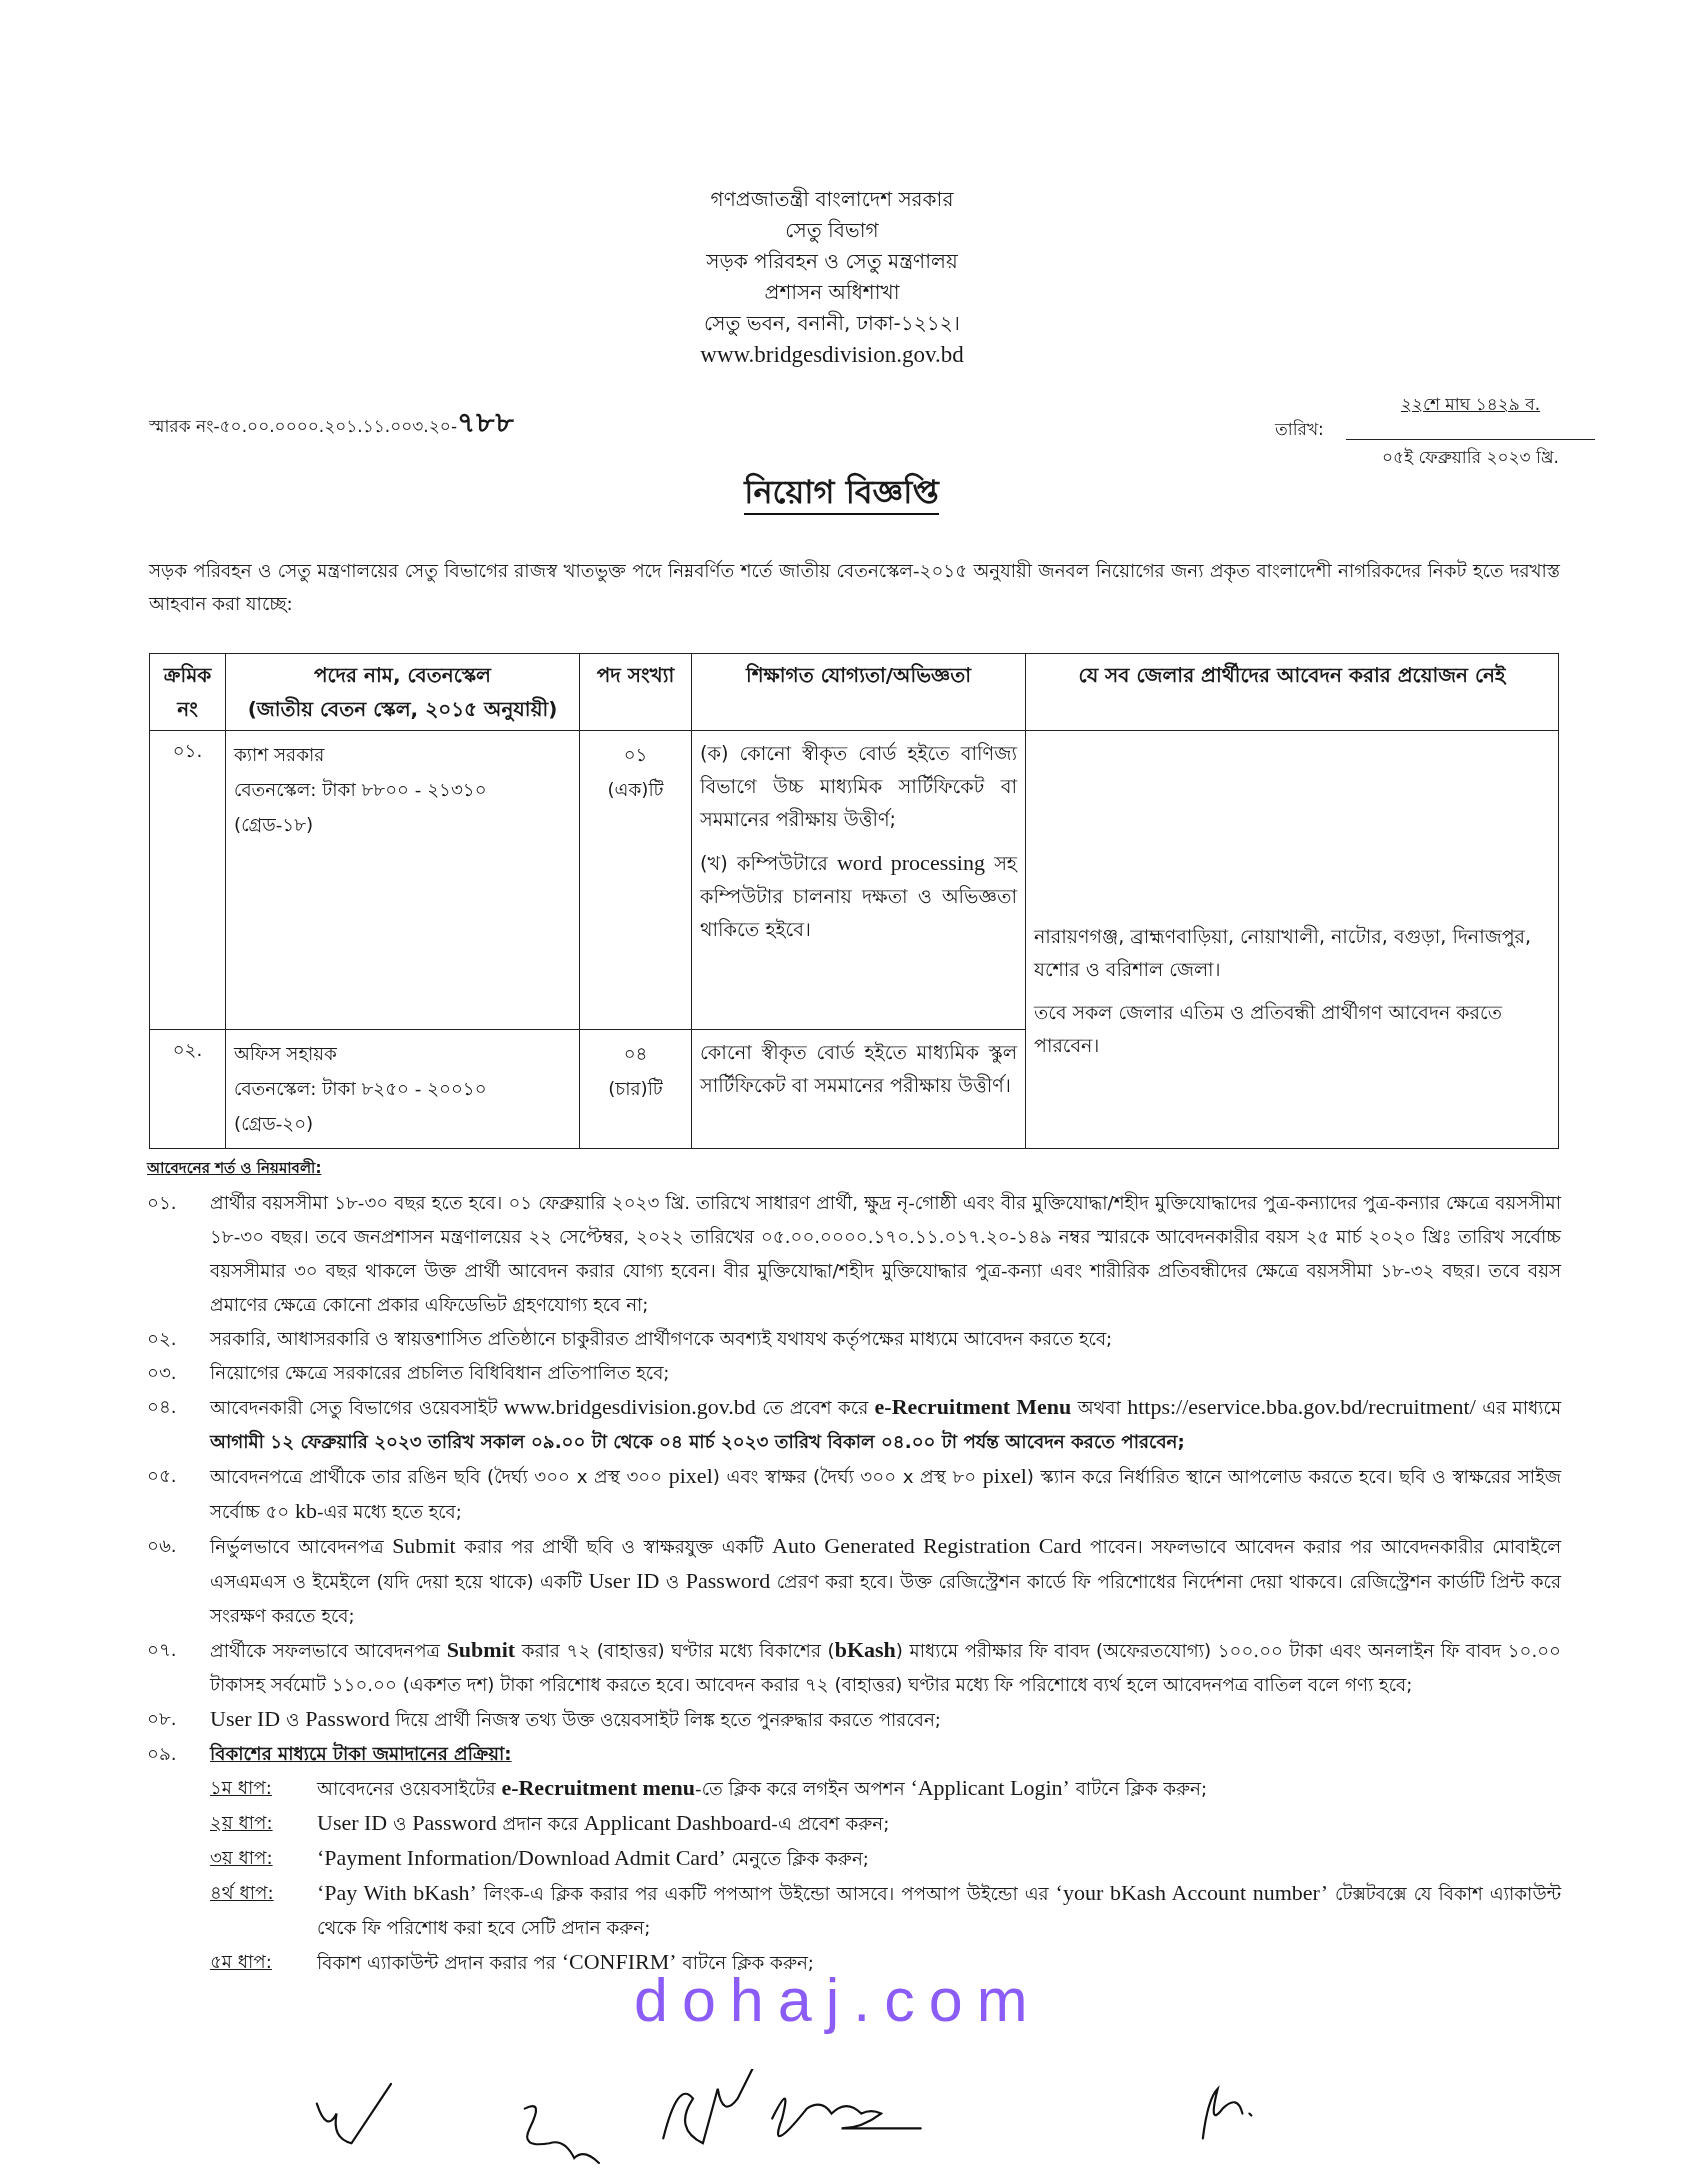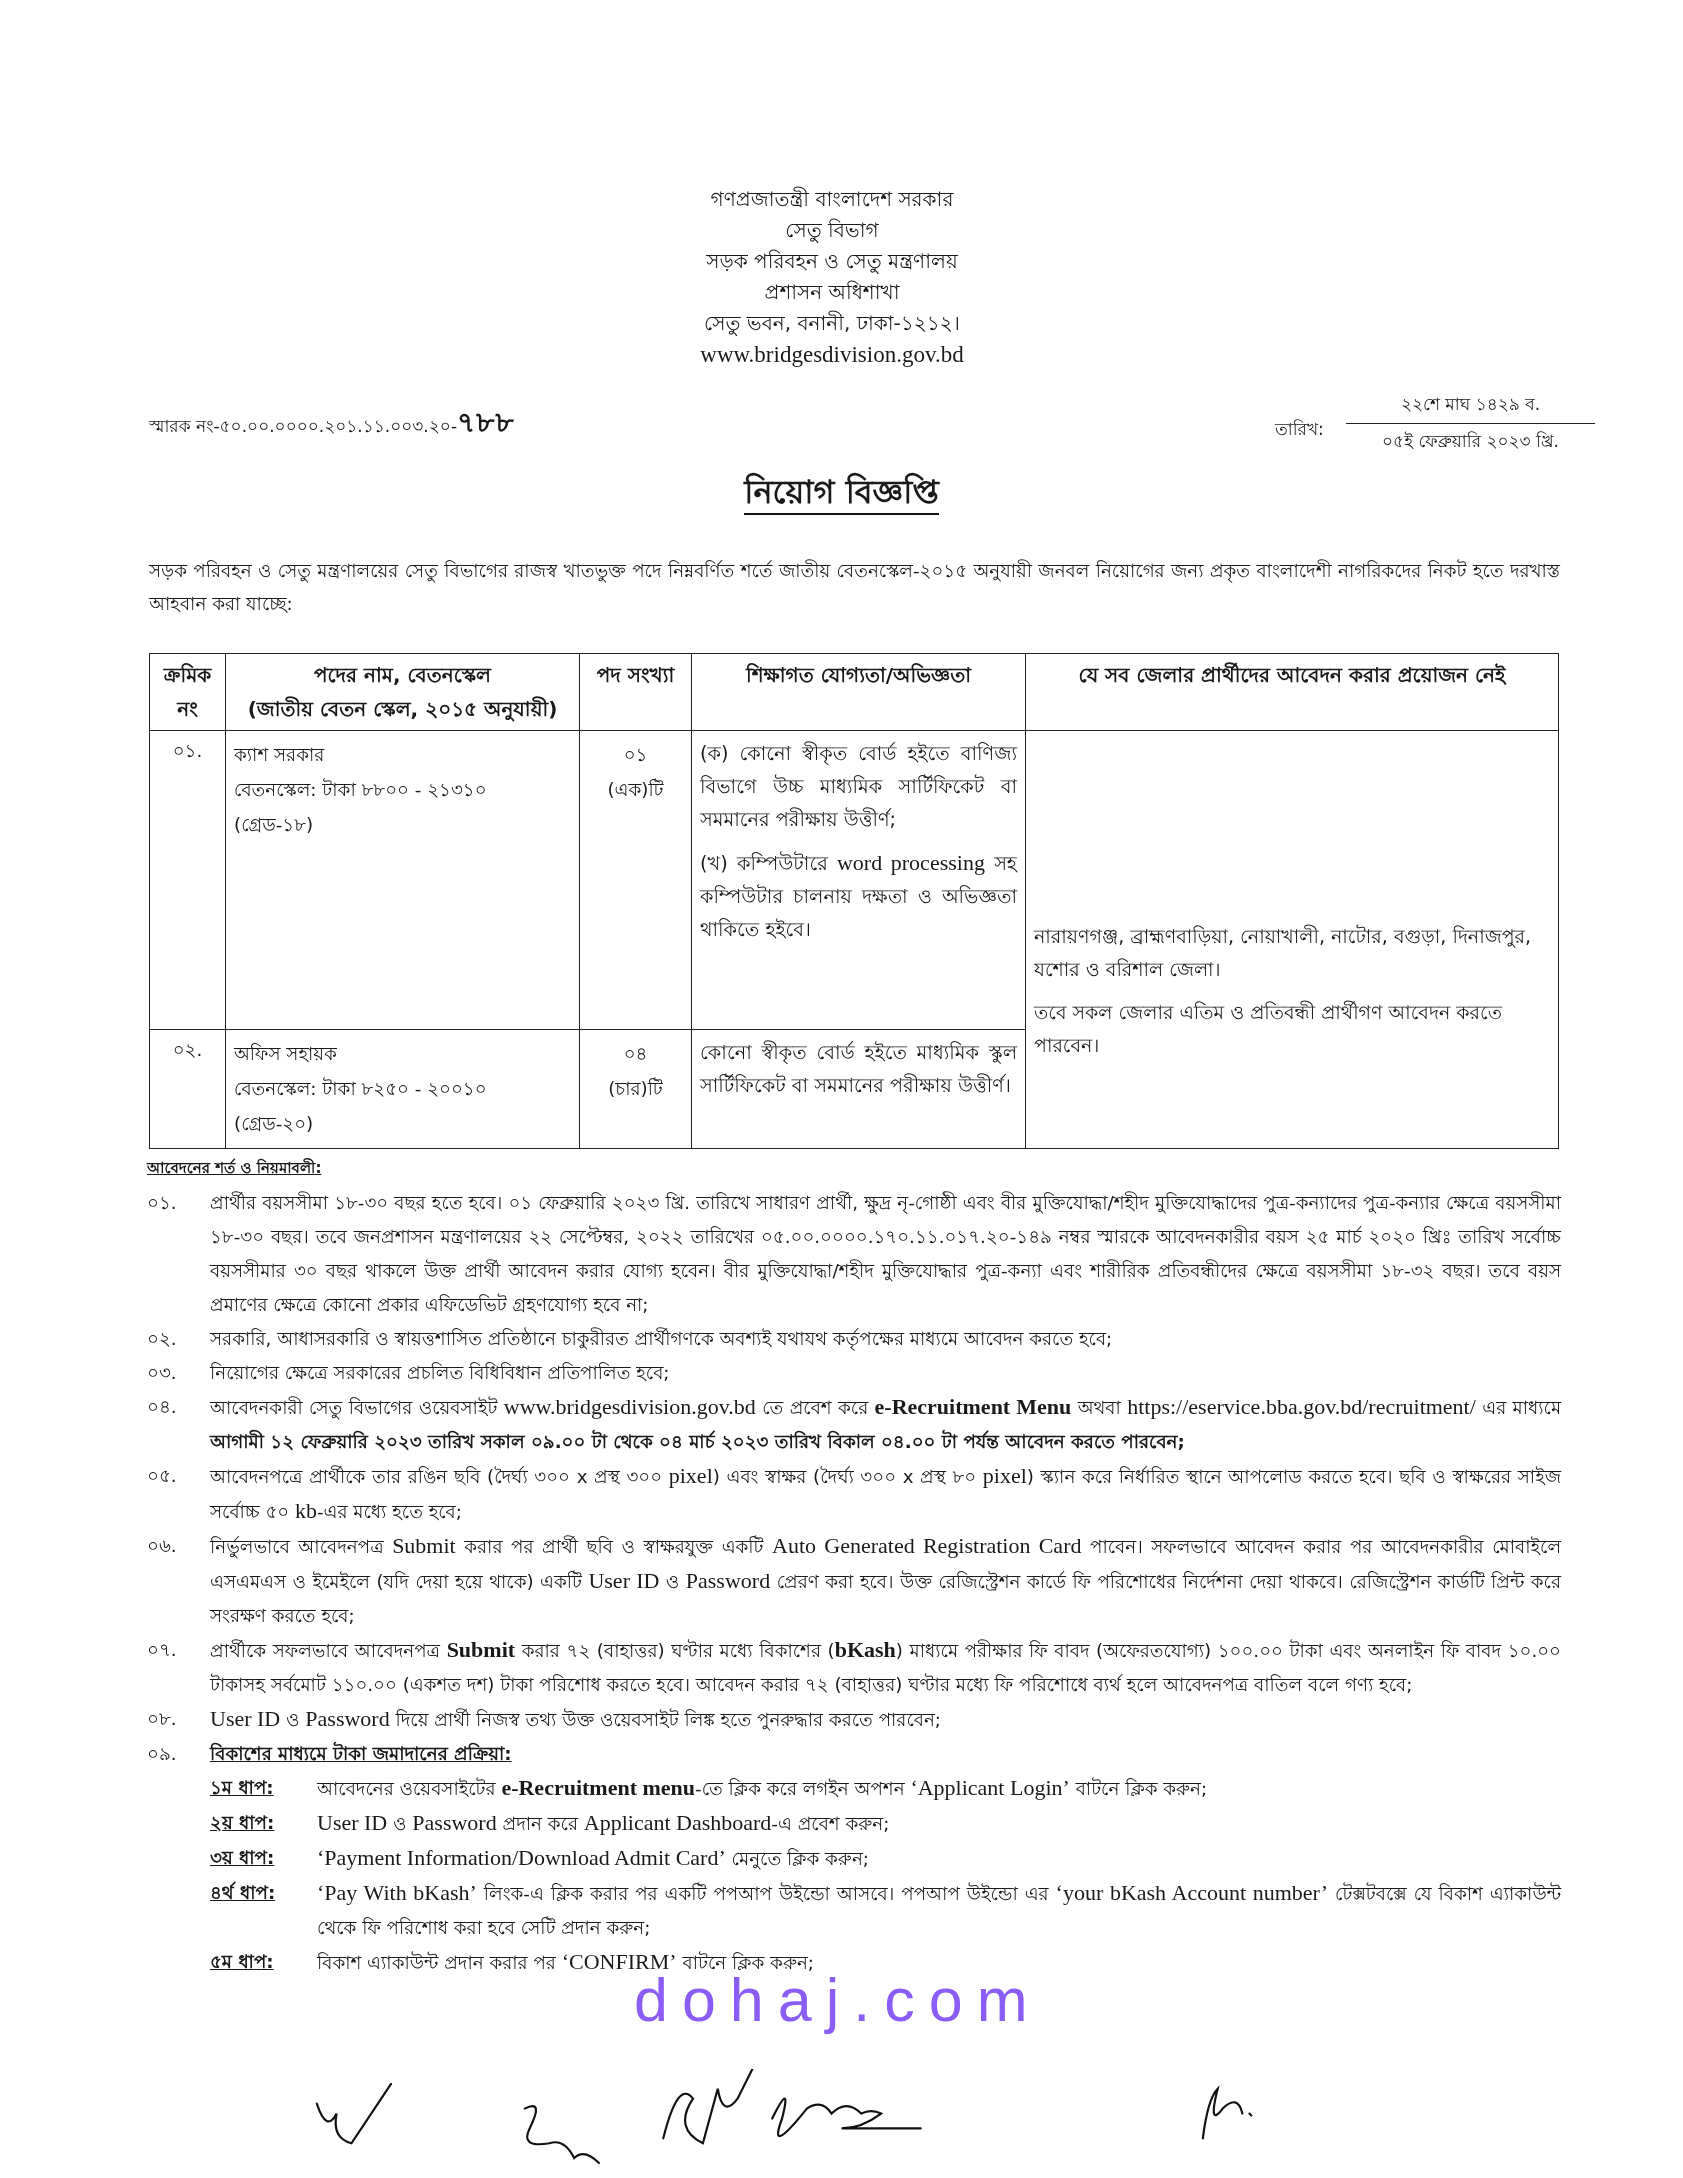--- a/index.html
+++ b/index.html
@@ -5,21 +5,21 @@
   html, body { margin:0; padding:0; background:#ffffff; }
   body { width:1683px; height:2178px; position:relative; overflow:hidden;
          font-family:"DejaVu Sans", sans-serif; color:#1a1a1a; }
   .abs { position:absolute; }
   .hdr { left:0; width:1664px; text-align:center; font-size:20px; line-height:31px; }
   .hdr .url { font-family:"Liberation Serif", serif; font-size:23px; }
   .memo { left:149px; top:401px; font-size:17px; }
   .memo .hand { font-family:"DejaVu Sans", sans-serif; font-size:28px; font-weight:bold; letter-spacing:1px; }
   .date-label { left:1275px; top:416px; font-size:17px; }
   .date-box { left:1346px; top:391px; width:249px; text-align:center; font-size:17px; }
-  .date-box .top { padding-bottom:4px; border-bottom:1.5px solid #222; }
+  .date-box .top { padding-bottom:20px; border-bottom:1.5px solid #222;text-decoration:underline; }
   .date-box .bot { padding-top:4px; }
   .title { left:0; width:1683px; top:467px; text-align:center; }
   .title span { font-size:32px; font-weight:bold; border-bottom:2.5px solid #111; padding-bottom:2px; }
   .intro { left:149px; width:1411px; top:554px; font-size:18.3px; line-height:33px; text-align:justify; }
   table.main { position:absolute; left:149px; top:653px; width:1410px; border-collapse:collapse;
                font-size:18.3px; }
   table.main td, table.main th { border:1.5px solid #222; vertical-align:top; padding:6px 8px; }
   table.main th { font-weight:bold; text-align:center; line-height:34px; font-size:20px; padding:4px 6px; }
   .c1 { width:59px; text-align:center; }
   .c2 { width:337px; }
@@ -34,21 +34,21 @@
   .terms-head { left:147px; top:1156px; font-size:15px; font-weight:bold; text-decoration:underline; }
   .terms { left:147px; top:1186px; width:1414px; font-size:18.3px; line-height:34px; }
   .term { display:flex; margin:0; }
   .term .num { width:63px; flex:none; }
   .term .txt { flex:1; text-align:justify; }
   .term .b { font-weight:bold; }
   .en { font-family:"Liberation Serif", serif; font-size:22px; }
   .enb { font-family:"Liberation Serif", serif; font-size:22px; font-weight:bold; }
   .steps { margin-left:63px; }
   .step { display:flex; }
-  .step .sl { width:107px; flex:none; font-weight:bold; }
+  .step .sl { width:107px; flex:none; font-weight:normal; }
   .step .sl span { text-decoration:underline; }
   .step .st { flex:1; }
   .watermark { left:634px; top:1965px; font-family:"Liberation Sans", sans-serif; font-size:61px;
                color:#8b5cf6; letter-spacing:14px; }
   .sigs { left:0; top:2069px; width:1683px; height:99px; }
 </style>
 </head>
 <body>
 
 <div class="abs hdr" style="top:184px;">

